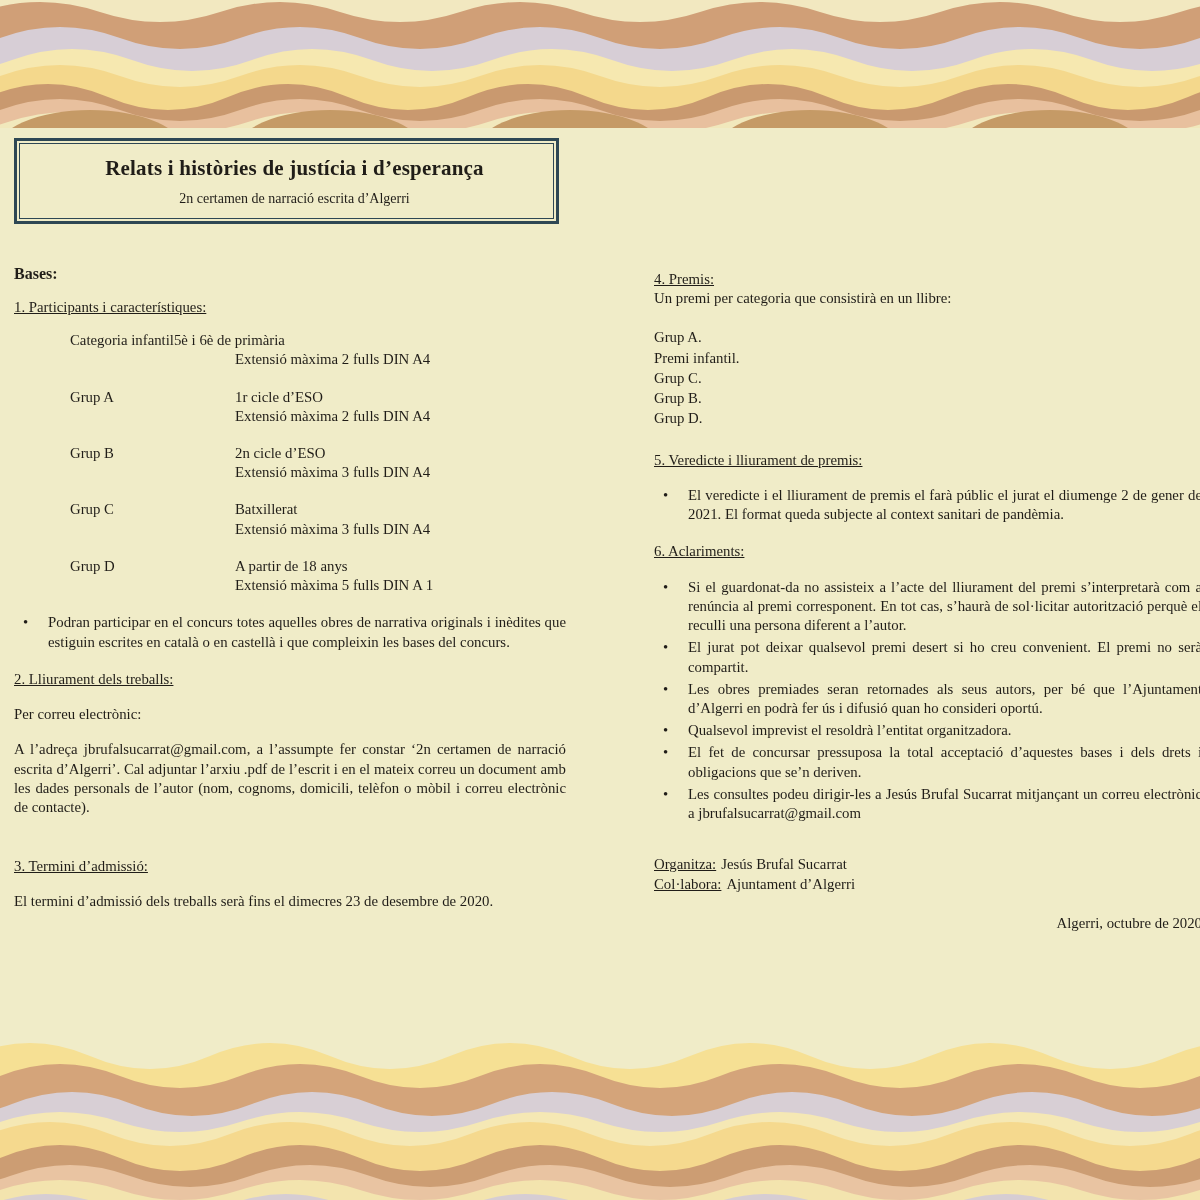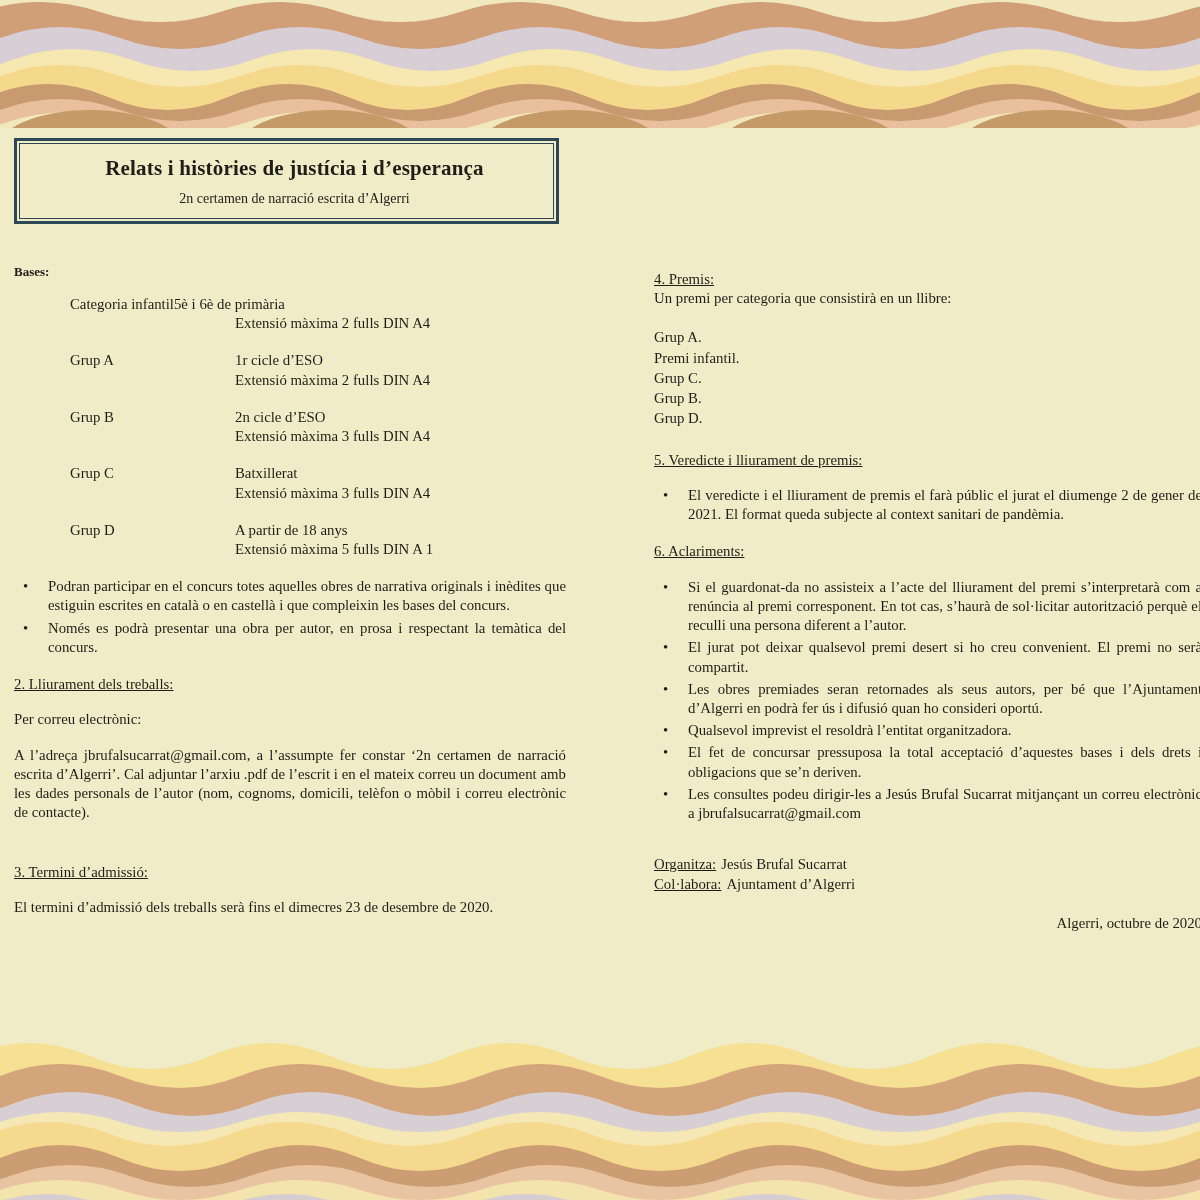--- a/index.html
+++ b/index.html
@@ -39,21 +39,21 @@
   }
   .doc-subtitle{
     font-size:14px;font-weight:normal;margin:0;text-align:center;
   }
 
   
   .col{position:absolute;font-size:14.8px;line-height:1.3;}
   .col-left{left:14px;top:264px;width:552px;}
   .col-right{left:654px;top:270px;width:548px;}
 
-  .h-bases{font-size:13px;font-weight:bold;margin:0 0 13px 0;}
+  .h-bases{font-size:16px;font-weight:bold;margin:0 0 13px 0;}
   .sec-heading{
     font-size:14.8px;font-weight:normal;text-decoration:underline;
     margin:0;
   }
 
   
   .cat-table{margin-top:14px;}
   .cat-row{margin-bottom:18px;}
   .cat-row-flex{display:flex;}
   .cat-label{margin-left:56px;width:165px;flex:0 0 165px;}
@@ -123,20 +123,21 @@
   <div class="title-box">
     <div class="title-box-inner">
       <h1 class="doc-title">Relats i històries de justícia i d’esperança</h1>
       <h2 class="doc-subtitle">2n certamen de narració escrita d’Algerri</h2>
     </div>
   </div>
 
   <div class="col col-left">
     <p class="h-bases">Bases:</p>
 
+    <p class="sec-heading">1. Participants i característiques:</p>
 
     <div class="cat-table">
       <div class="cat-row">
         <div class="cat-combined">Categoria infantil5è i 6è de primària</div>
         <div class="cat-ext-indent">Extensió màxima 2 fulls DIN A4</div>
       </div>
       <div class="cat-row cat-row-flex">
         <div class="cat-label">Grup A</div>
         <div class="cat-info">
           <div>1r cicle d’ESO</div>
@@ -161,21 +162,20 @@
         <div class="cat-label">Grup D</div>
         <div class="cat-info">
           <div>A partir de 18 anys</div>
           <div>Extensió màxima 5 fulls DIN A 1</div>
         </div>
       </div>
     </div>
 
     <ul class="bullets justify">
       <li>Podran participar en el concurs totes aquelles obres de narrativa originals i inèdites que estiguin escrites en català o en castellà i que compleixin les bases del concurs.</li>
-      <li>Només es podrà presentar una obra per autor, en prosa i respectant la temàtica del concurs.</li>
     </ul>
 
     <p class="sec-heading mt-18">2. Lliurament dels treballs:</p>
     <p class="para mt-22">Per correu electrònic:</p>
     <p class="para justify">A l’adreça jbrufalsucarrat@gmail.com, a l’assumpte fer constar ‘2n certamen de narració escrita d’Algerri’. Cal adjuntar l’arxiu .pdf de l’escrit i en el mateix correu un document amb les dades personals de l’autor (nom, cognoms, domicili, telèfon o mòbil i correu electrònic de contacte).</p>
 
     <p class="sec-heading mt-40">3. Termini d’admissió:</p>
     <p class="para">El termini d’admissió dels treballs serà fins el dimecres 23 de desembre de 2020.</p>
   </div>
 

